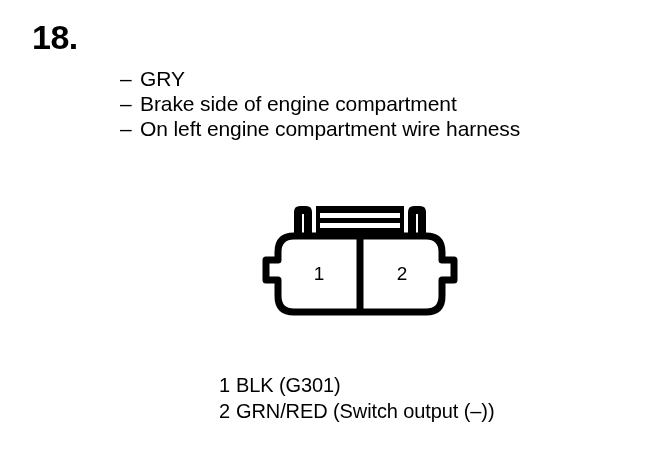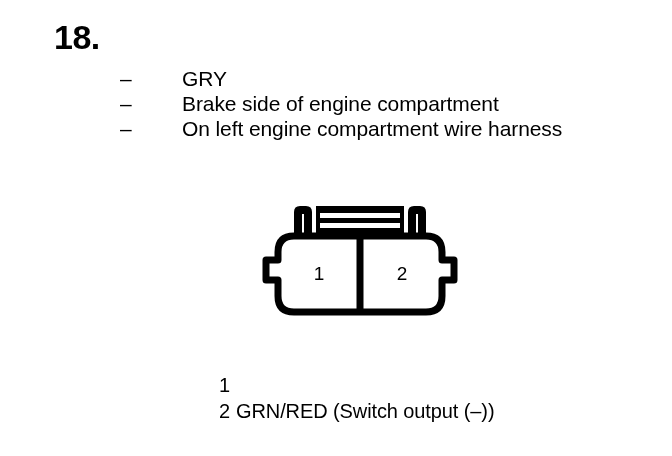--- a/index.html
+++ b/index.html
@@ -19,21 +19,20 @@
   }
 
   
   .heading {
     position: absolute;
     left: 32px;
     top: 18px;
     display: flex;
     align-items: baseline;
     white-space: nowrap;
-    margin-left: 22px;
   }
   .heading-number {
     font-size: 34px;
     font-weight: bold;
     letter-spacing: -0.5px;
   }
   .heading-title {
     font-size: 34px;
     font-weight: bold;
     margin-left: 28px;
@@ -52,21 +51,20 @@
     font-size: 21px;
     line-height: 25px;
     white-space: nowrap;
   }
   .bullet-dash {
     width: 20px;
     flex: 0 0 20px;
   }
   .bullet-text {
     letter-spacing: -0.1px;
-    margin-left: 42px;
   }
 
   
   .connector {
     position: absolute;
     left: 262px;
     top: 198px;
     width: 210px;
     height: 125px;
   }
@@ -162,20 +160,21 @@
     <text class="pin-number" x="57" y="82">1</text>
     <text class="pin-number" x="140" y="82">2</text>
 
   </svg>
 </div>
 
 <div class="legend">
 
   <div class="legend-row">
     <span class="legend-pin">1</span>
+    <span class="legend-label">BLK (G301)</span>
   </div>
 
   <div class="legend-row">
     <span class="legend-pin">2</span>
     <span class="legend-label">GRN/RED (Switch output (–))</span>
   </div>
 
 </div>
 
 </body></html>

